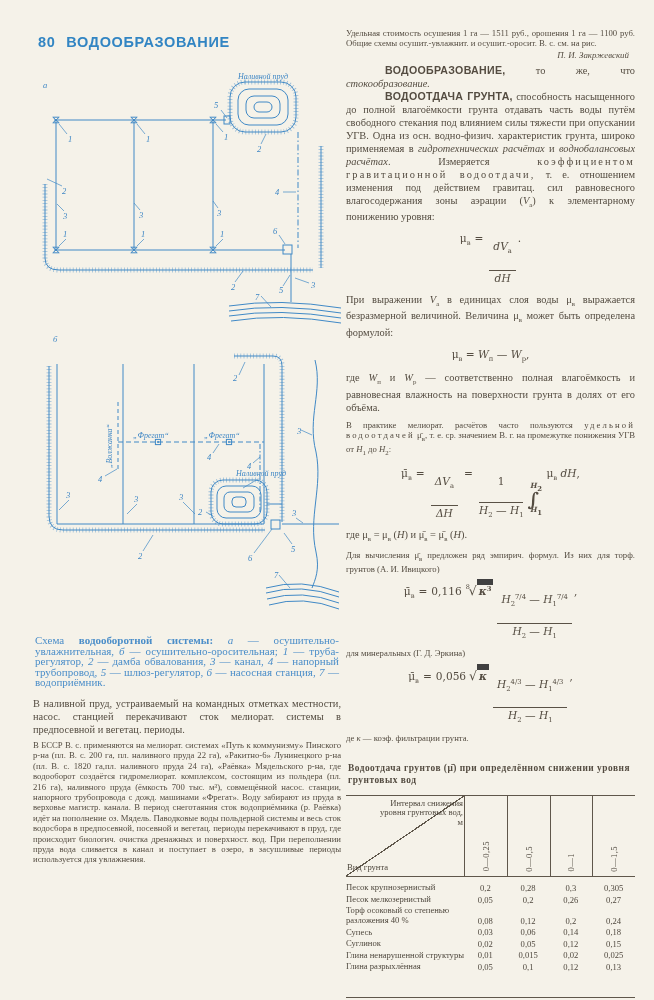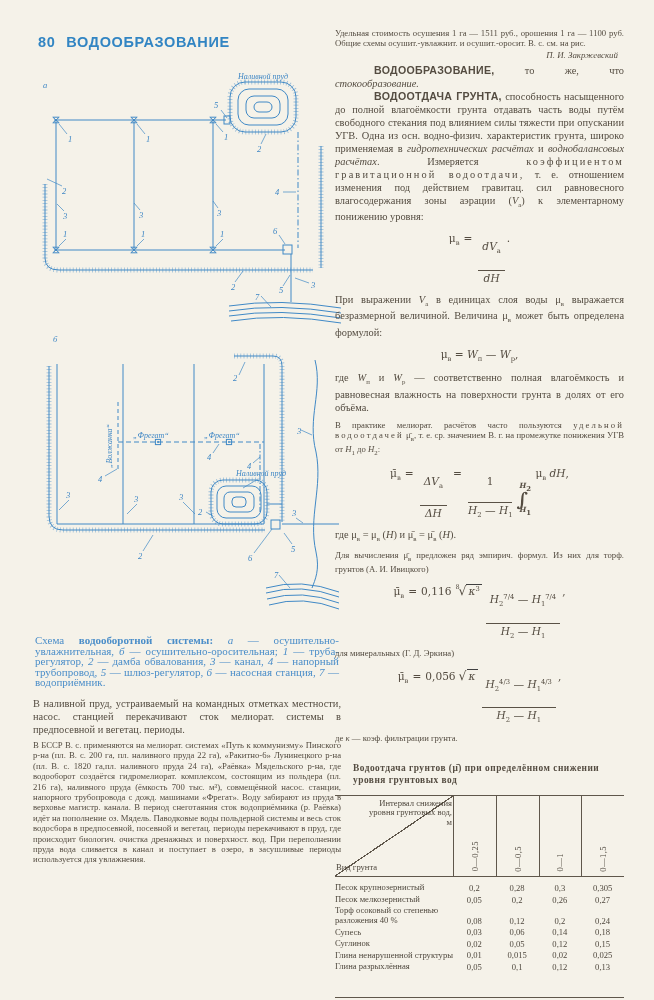--- a/index.html
+++ b/index.html
@@ -4,21 +4,21 @@
 <style>
   html,body{margin:0;padding:0;background:#e8e4da;}
   .page{position:relative;width:654px;height:1000px;background:#f5f2e9;overflow:hidden;
         font-family:"Liberation Serif",serif;color:#544c41;}
   
   .hdr{position:absolute;left:38px;top:34px;color:#3285c3;
        font-family:"Liberation Sans",sans-serif;font-weight:700;font-size:14.5px;letter-spacing:.6px;}
   .hdr .num{margin-right:11px;}
   
   .left-col{position:absolute;left:33px;top:72px;width:308px;}
-  .right-col{position:absolute;left:335px;top:28px;width:289px;}
+  .right-col{position:absolute;left:346px;top:28px;width:289px;}
   
   .txt-main{font-size:10.4px;line-height:13px;text-align:justify;margin:0;}
   .txt-small{font-size:8.7px;line-height:10.4px;text-align:justify;margin:0;}
   .entry{text-indent:10px;}
   .t-i{font-style:italic;}
   .t-b{font-weight:700;}
   .t-bh{font-weight:700;font-family:"Liberation Sans",sans-serif;font-size:10.6px;letter-spacing:.3px;margin-left:29px;}
   .t-sp{letter-spacing:2.1px;}
   .t-sub{font-size:6.8px;vertical-align:-2.5px;font-style:normal;}
   .t-sup{font-size:6.8px;vertical-align:4px;font-style:normal;}
@@ -28,29 +28,29 @@
   .feq{margin:0 4px;}
   .frac{display:inline-flex;flex-direction:column;vertical-align:-8px;text-align:center;margin:0 2px;}
   .fnum{border-bottom:1px solid #5a5246;padding:0 4px 15px;}
   .fden{padding-top:1px;}
   .intgrl{display:inline-flex;flex-direction:column;align-items:flex-start;vertical-align:-11px;
           margin:0 1px 0 5px;font-size:7.2px;line-height:6px;font-weight:bold;}
   .isign{font-size:19px;line-height:15px;margin-left:-3px;}
   .rad{margin:0 2px;}
   .ridx{font-size:6.5px;vertical-align:6px;margin-right:-1px;}
   .rsgn{font-size:12.5px;}
-  .rcand{border-top:1px solid #404040;padding:0 2px;}
+  .rcand{border-top:6px solid #404040;padding:0 2px;font-weight:bold;}
   .fco{margin-right:2px;}
   
   .caption{color:#4b8ec9;font-size:11px;line-height:10.6px;text-align:justify;margin:7px 2px 0 2px;}
   
   .p1{margin-top:9px;}
   .p2{margin-top:4px;}
   
-  .tbl-title{font-weight:700;font-size:9.4px;line-height:11.8px;letter-spacing:.5px;margin:20px 0 8px 18px;}
+  .tbl-title{font-weight:700;font-size:9.4px;line-height:11.8px;letter-spacing:.5px;margin:20px 0 8px 2px;}
   .tbl{font-size:8.6px;color:#4f483e;}
   .thead{display:flex;border-top:1.2px solid #5f574b;border-bottom:1px solid #5f574b;height:80px;}
   .tcorner{width:118px;position:relative;
      background:linear-gradient(to bottom right,transparent calc(50% - .6px),#5f574b calc(50% - .6px),#5f574b calc(50% + .6px),transparent calc(50% + .6px));}
   .tcorner .ct{position:absolute;top:3px;right:1px;width:86px;text-align:right;line-height:9.6px;}
   .tcorner .cb{position:absolute;bottom:4px;left:1px;}
   .thcol{flex:1;border-left:1px solid #5f574b;display:flex;align-items:flex-end;justify-content:center;padding-bottom:4px;}
   .thcol span{writing-mode:vertical-rl;transform:rotate(180deg);letter-spacing:.4px;}
   .tbody{padding:5px 0 24px;border-bottom:1.2px solid #5f574b;}
   .trow{display:flex;align-items:flex-end;margin:1.5px 0;}

